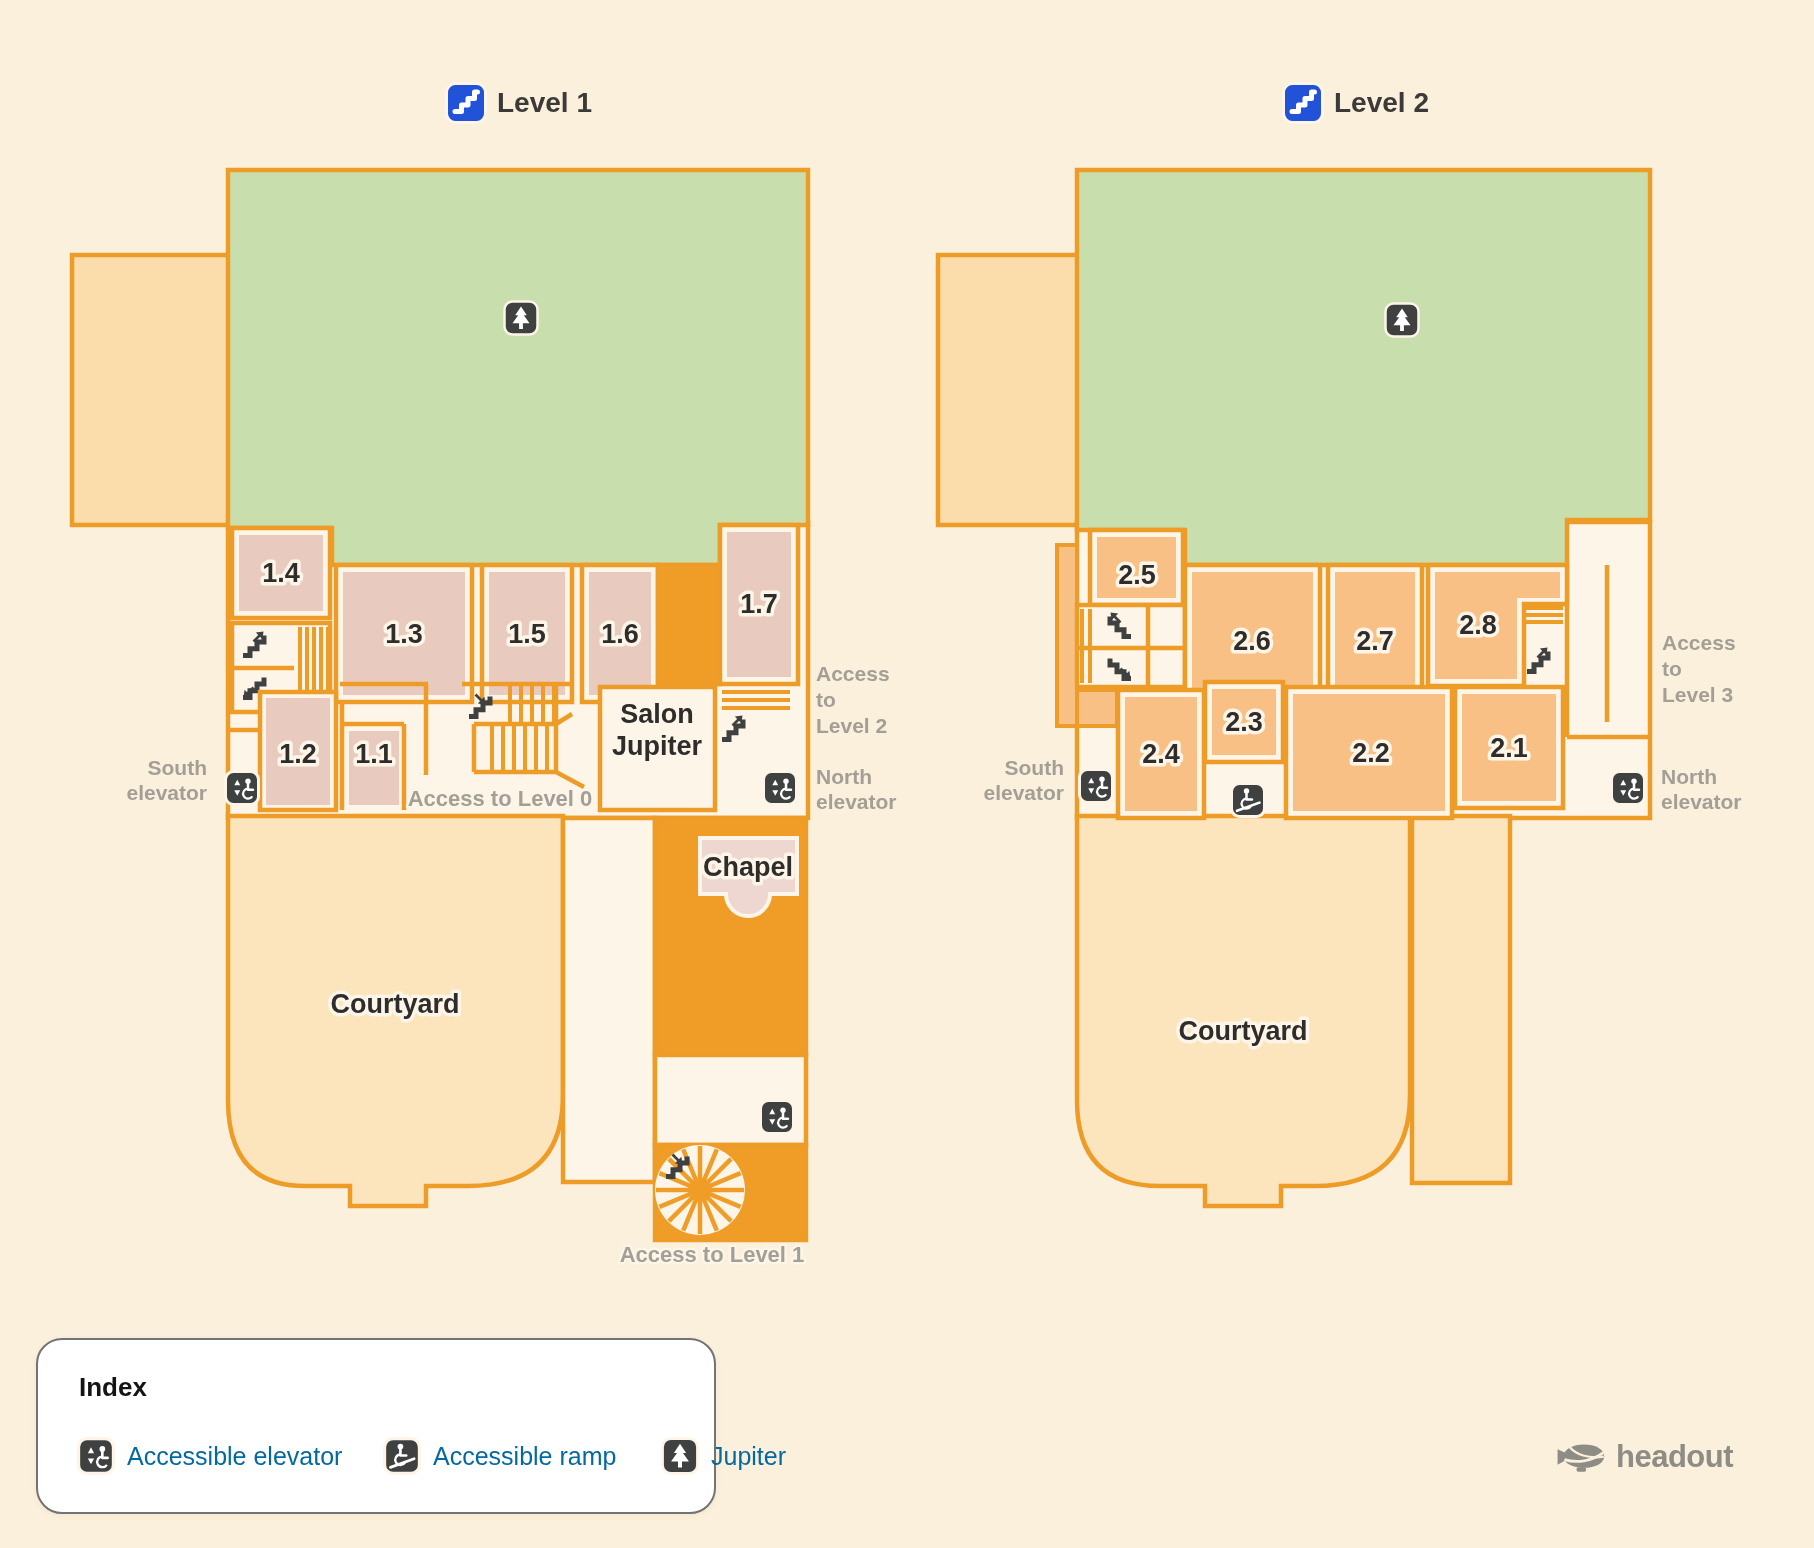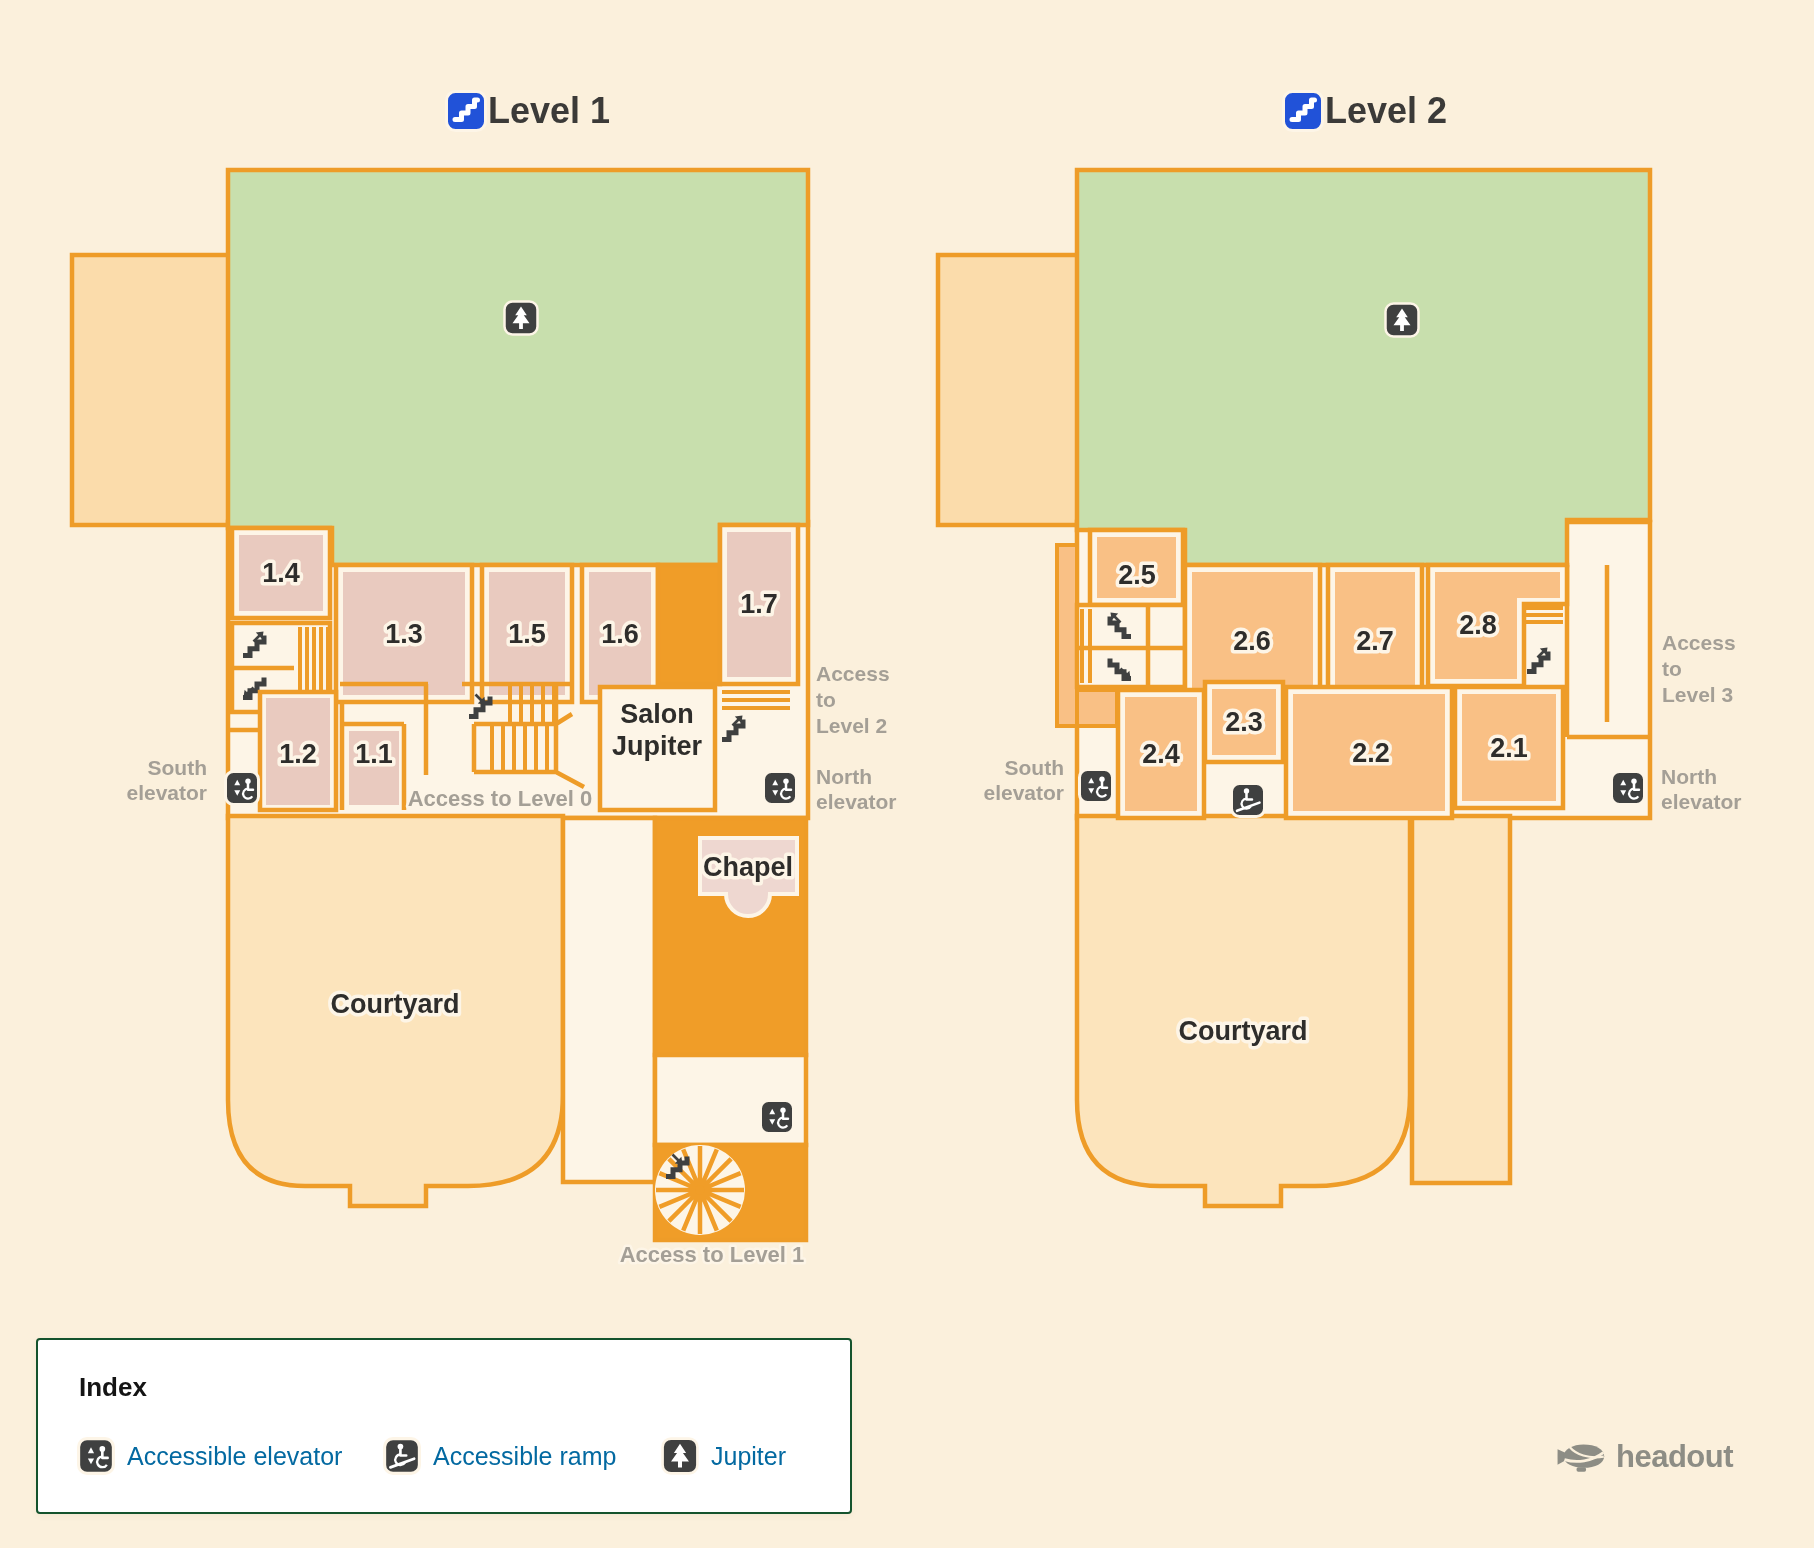--- a/index.html
+++ b/index.html
@@ -26,26 +26,26 @@
     paint-order:stroke;stroke:#fbf0dc;stroke-width:5px;stroke-linejoin:round;
   }
   .gray-note-mid{
     font-size:22px;font-weight:bold;fill:#a49f96;
     paint-order:stroke;stroke:#fdf5e7;stroke-width:5px;stroke-linejoin:round;
     text-anchor:middle;
   }
   .anch-end{text-anchor:end;}
   .anch-start{text-anchor:start;}
   .plan-title{
-    position:absolute;display:flex;align-items:center;gap:1px;
-    font-size:36px;font-weight:bold;color:#3b3a38;margin-top:8px;
+    position:absolute;display:flex;align-items:center;gap:10px;
+    font-size:28px;font-weight:bold;color:#3b3a38;
   }
   .index-card{
-    position:absolute;left:36px;top:1338px;width:816px;height:176px;
-    background:#ffffff;border:2px solid #14532d;border-radius:4px;
+    position:absolute;left:36px;top:1338px;width:680px;height:176px;
+    background:#ffffff;border:2px solid #737373;border-radius:26px;
     box-shadow:0 2px 6px rgba(120,100,60,0.06);
     box-sizing:border-box;
   }
   .index-title{
     position:absolute;left:41px;top:32px;
     font-size:26px;font-weight:bold;color:#141414;
   }
   .index-item{
     position:absolute;top:97px;display:flex;align-items:center;gap:12px;
     font-size:25px;font-weight:500;color:#0369a1;

